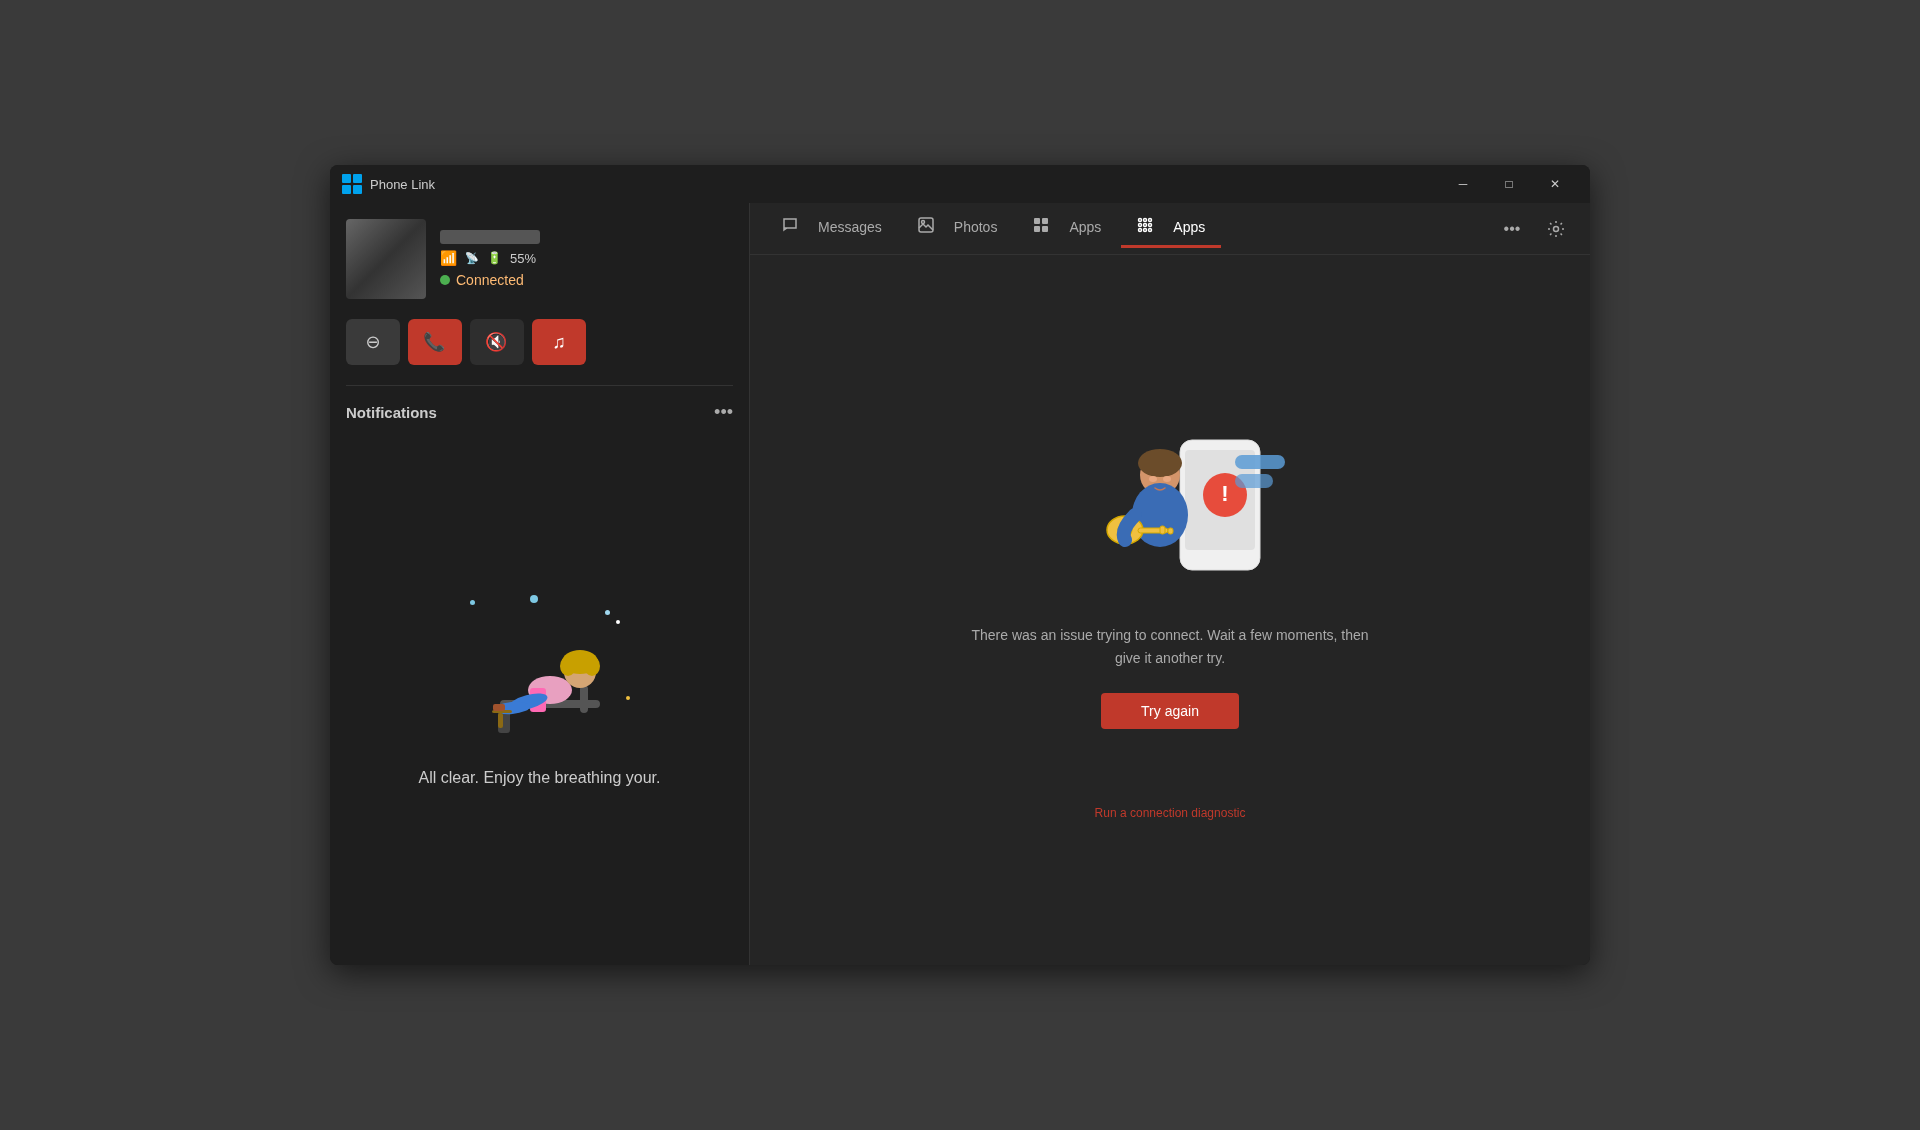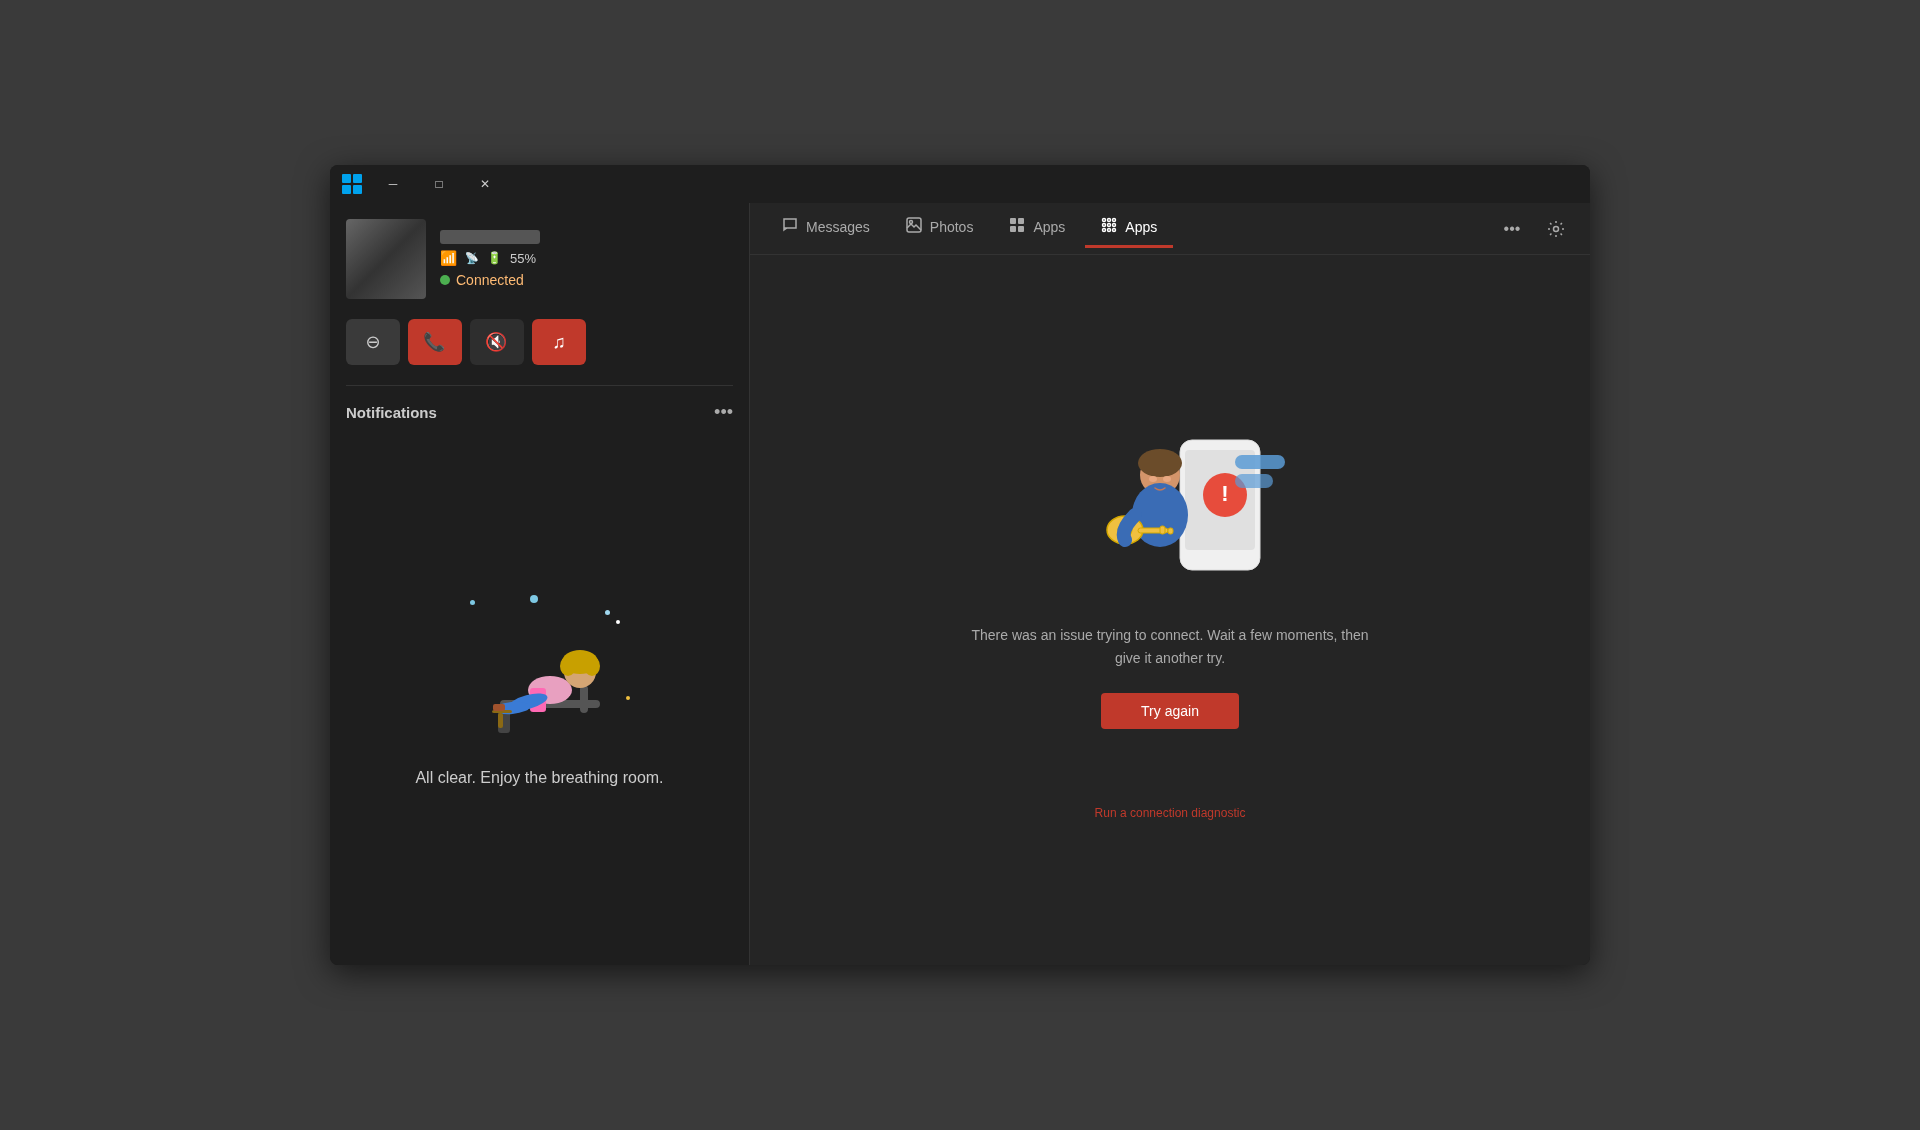--- a/index.html
+++ b/index.html
@@ -219,21 +219,21 @@
       flex-shrink: 0;
     }
     .tabs {
       display: flex;
       gap: 4px;
       flex: 1;
     }
     .tab {
       display: flex;
       align-items: center;
-      gap: 8px;
+      gap: 20px;
       padding: 8px 16px;
       cursor: pointer;
       color: #aaa;
       font-size: 14px;
       position: relative;
       border-bottom: 3px solid transparent;
     }
     .tab.active {
       color: #fff;
       border-bottom: 3px solid #c0392b;
@@ -314,20 +314,21 @@
 
   <div class="title-bar">
     <div class="title-bar-logo">
       <svg width="20" height="20" viewBox="0 0 20 20">
         <rect width="9" height="9" fill="#00a2ed" rx="1"></rect>
         <rect x="11" width="9" height="9" fill="#00a2ed" rx="1"></rect>
         <rect y="11" width="9" height="9" fill="#00a2ed" rx="1"></rect>
         <rect x="11" y="11" width="9" height="9" fill="#00a2ed" rx="1"></rect>
       </svg>
     </div>
+    <span class="title-bar-title">Phone Link</span>
     <div class="window-controls">
       <button class="window-control">─</button>
       <button class="window-control">□</button>
       <button class="window-control close">✕</button>
     </div>
   </div>
 
   <div class="content-area">
 
     <div class="sidebar">
@@ -400,21 +401,21 @@
 
             <ellipse cx="88" cy="112" rx="20" ry="7" fill="#3a7bd5" transform="rotate(-15 88 112)"></ellipse>
             <ellipse cx="72" cy="118" rx="18" ry="6" fill="#3a7bd5" transform="rotate(-5 72 118)"></ellipse>
 
             <rect x="52" y="120" width="20" height="3" rx="2" fill="#8B6914"></rect>
             <rect x="58" y="123" width="5" height="15" rx="2" fill="#8B6914"></rect>
 
             <rect x="53" y="114" width="12" height="7" rx="2" fill="#a0522d"></rect>
           </svg>
         </div>
-        <p class="empty-text">All clear. Enjoy the breathing room.</p>
+        <p class="empty-text">All clear. Enjoy the breathing your.</p>
       </div>
     </div>
 
     <div class="main-panel">
 
       <div class="tab-bar">
         <div class="tabs">
           <div class="tab">
             <span class="tab-icon">
               <svg width="16" height="16" viewBox="0 0 16 16" fill="currentColor">

